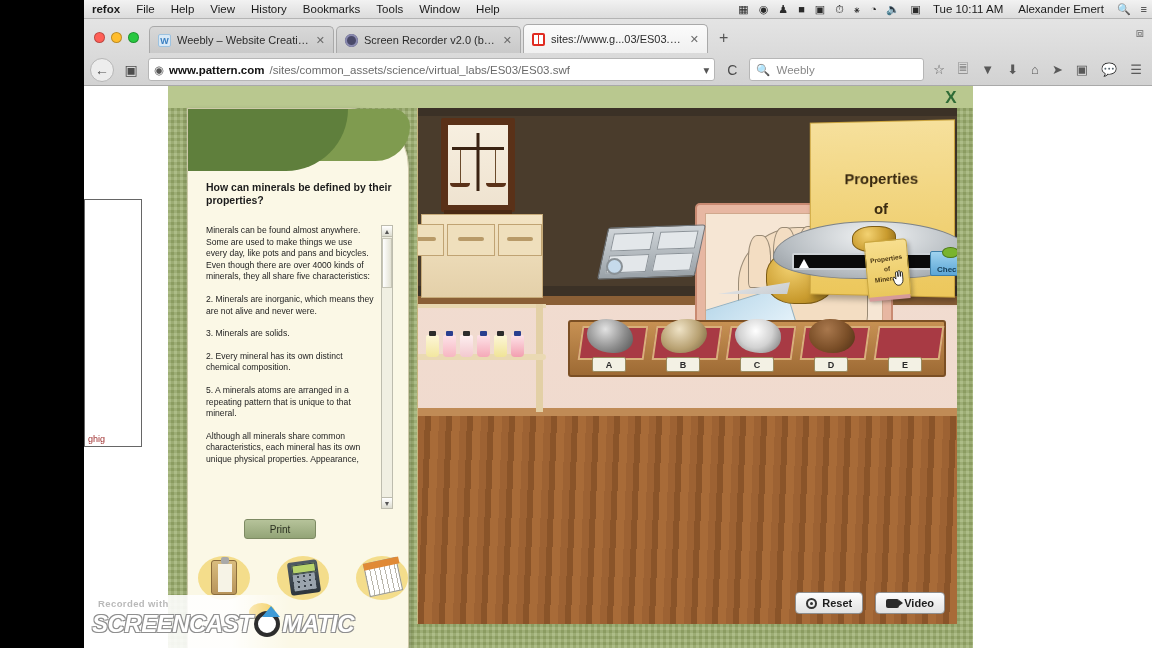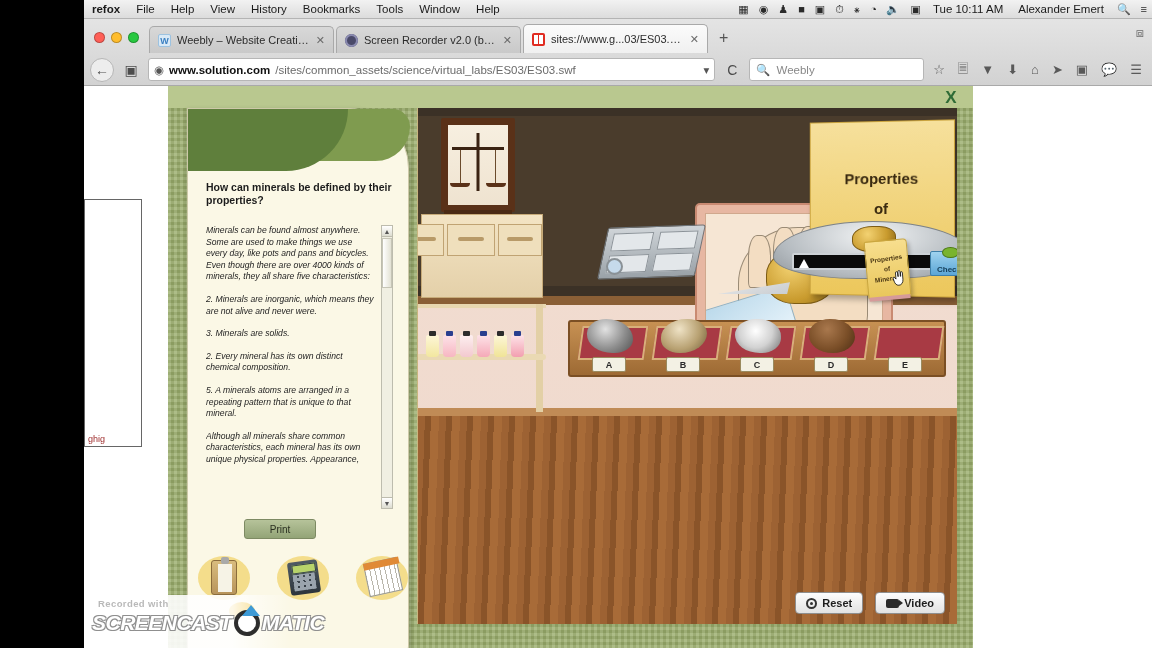--- a/index.html
+++ b/index.html
@@ -123,21 +123,20 @@
     position: absolute; left: 0; top: 0; width: 222px; height: 52px;
     background: #7f9b4f; border-radius: 0 56px 110px 0;
   }
   .panel h2 {
     position: absolute; left: 18px; top: 72px; width: 186px;
     font-size: 10.5px; font-weight: bold; color: #1c1c1c; line-height: 1.28;
   }
   .scrollwrap {
     position: absolute; left: 18px; top: 116px; width: 187px; height: 284px;
     overflow: hidden;
-    font-style: italic;
   }
   .scrolltext { font-size: 8.6px; color: #232323; line-height: 1.35; width: 168px; }
   .scrolltext p { margin-bottom: 11px; }
   .scrollbar {
     position: absolute; right: 0; top: 0; width: 12px; height: 284px;
     background: #f0efe2; border: 1px solid #bdbcae;
   }
   .sb-arrow { width: 100%; height: 11px; background: linear-gradient(#fff,#dcdcd0);
     border-bottom: 1px solid #bdbcae; font-size: 7px; color: #555;
     display: flex; align-items: center; justify-content: center; }
@@ -330,21 +329,21 @@
   .page-right { position: absolute; left: 889px; top: 0; right: 0; bottom: 0; background: #fff; }
 
   
   .watermark { position: absolute; left: 0px; top: 509px; width: 206px; height: 53px;
     z-index: 50; }
   .wm-bg { position: absolute; inset: 0; background: linear-gradient(90deg,
       rgba(255,255,255,.92) 0%, rgba(255,255,255,.88) 72%, rgba(255,255,255,0) 100%); }
   .wm-rec { position: absolute; left: 14px; top: 3px; font-size: 9.5px; font-weight: bold;
     color: #b9b9b9; letter-spacing: .4px; }
   .wm-main { position: absolute; left: 8px; top: 15px; display: flex; align-items: center;
-    font-size: 21px; font-weight: bold; font-style: italic; color: #fff;
+    font-size: 24px; font-weight: bold; font-style: italic; color: #fff;
     letter-spacing: -.5px;
     text-shadow: 1px 1px 0 #8f8f8f, -1px -1px 0 #8f8f8f, 1px -1px 0 #8f8f8f, -1px 1px 0 #8f8f8f; }
   .wm-o { width: 26px; height: 26px; border-radius: 50%; background: #fff;
     border: 4px solid #2d2d2d; margin: 0 2px; position: relative; }
   .wm-o::after { content:""; position:absolute; left:-9px; top:-12px; width:26px; height:18px;
     background:#f2c53d; border-radius:50%; z-index:-1; }
   .wm-tri { position: absolute; left: 4px; top: -9px; width: 0; height: 0;
     border-left: 9px solid transparent; border-right: 9px solid transparent;
     border-bottom: 11px solid #3d9ad6; }
 </style>
@@ -408,21 +407,21 @@
 
       <div class="newtab">+</div>
       <div class="winmax">⧈</div>
     </div>
 
     <div class="navbar">
       <div class="navbtn circled">←</div>
       <div class="navbtn">▣</div>
       <div class="urlbar">
         <span>◉</span>
-        <span class="url-host">www.solution.com</span>
+        <span class="url-host">www.pattern.com</span>
         <span class="url-rest">/sites/common_assets/science/virtual_labs/ES03/ES03.swf</span>
         <span class="urlgrow"></span>
         <span>▾</span>
       </div>
       <div class="navbtn">C</div>
       <div class="searchbar">
         <span>🔍</span>
         <span>Weebly</span>
       </div>
       <div class="tbicon">☆</div>

